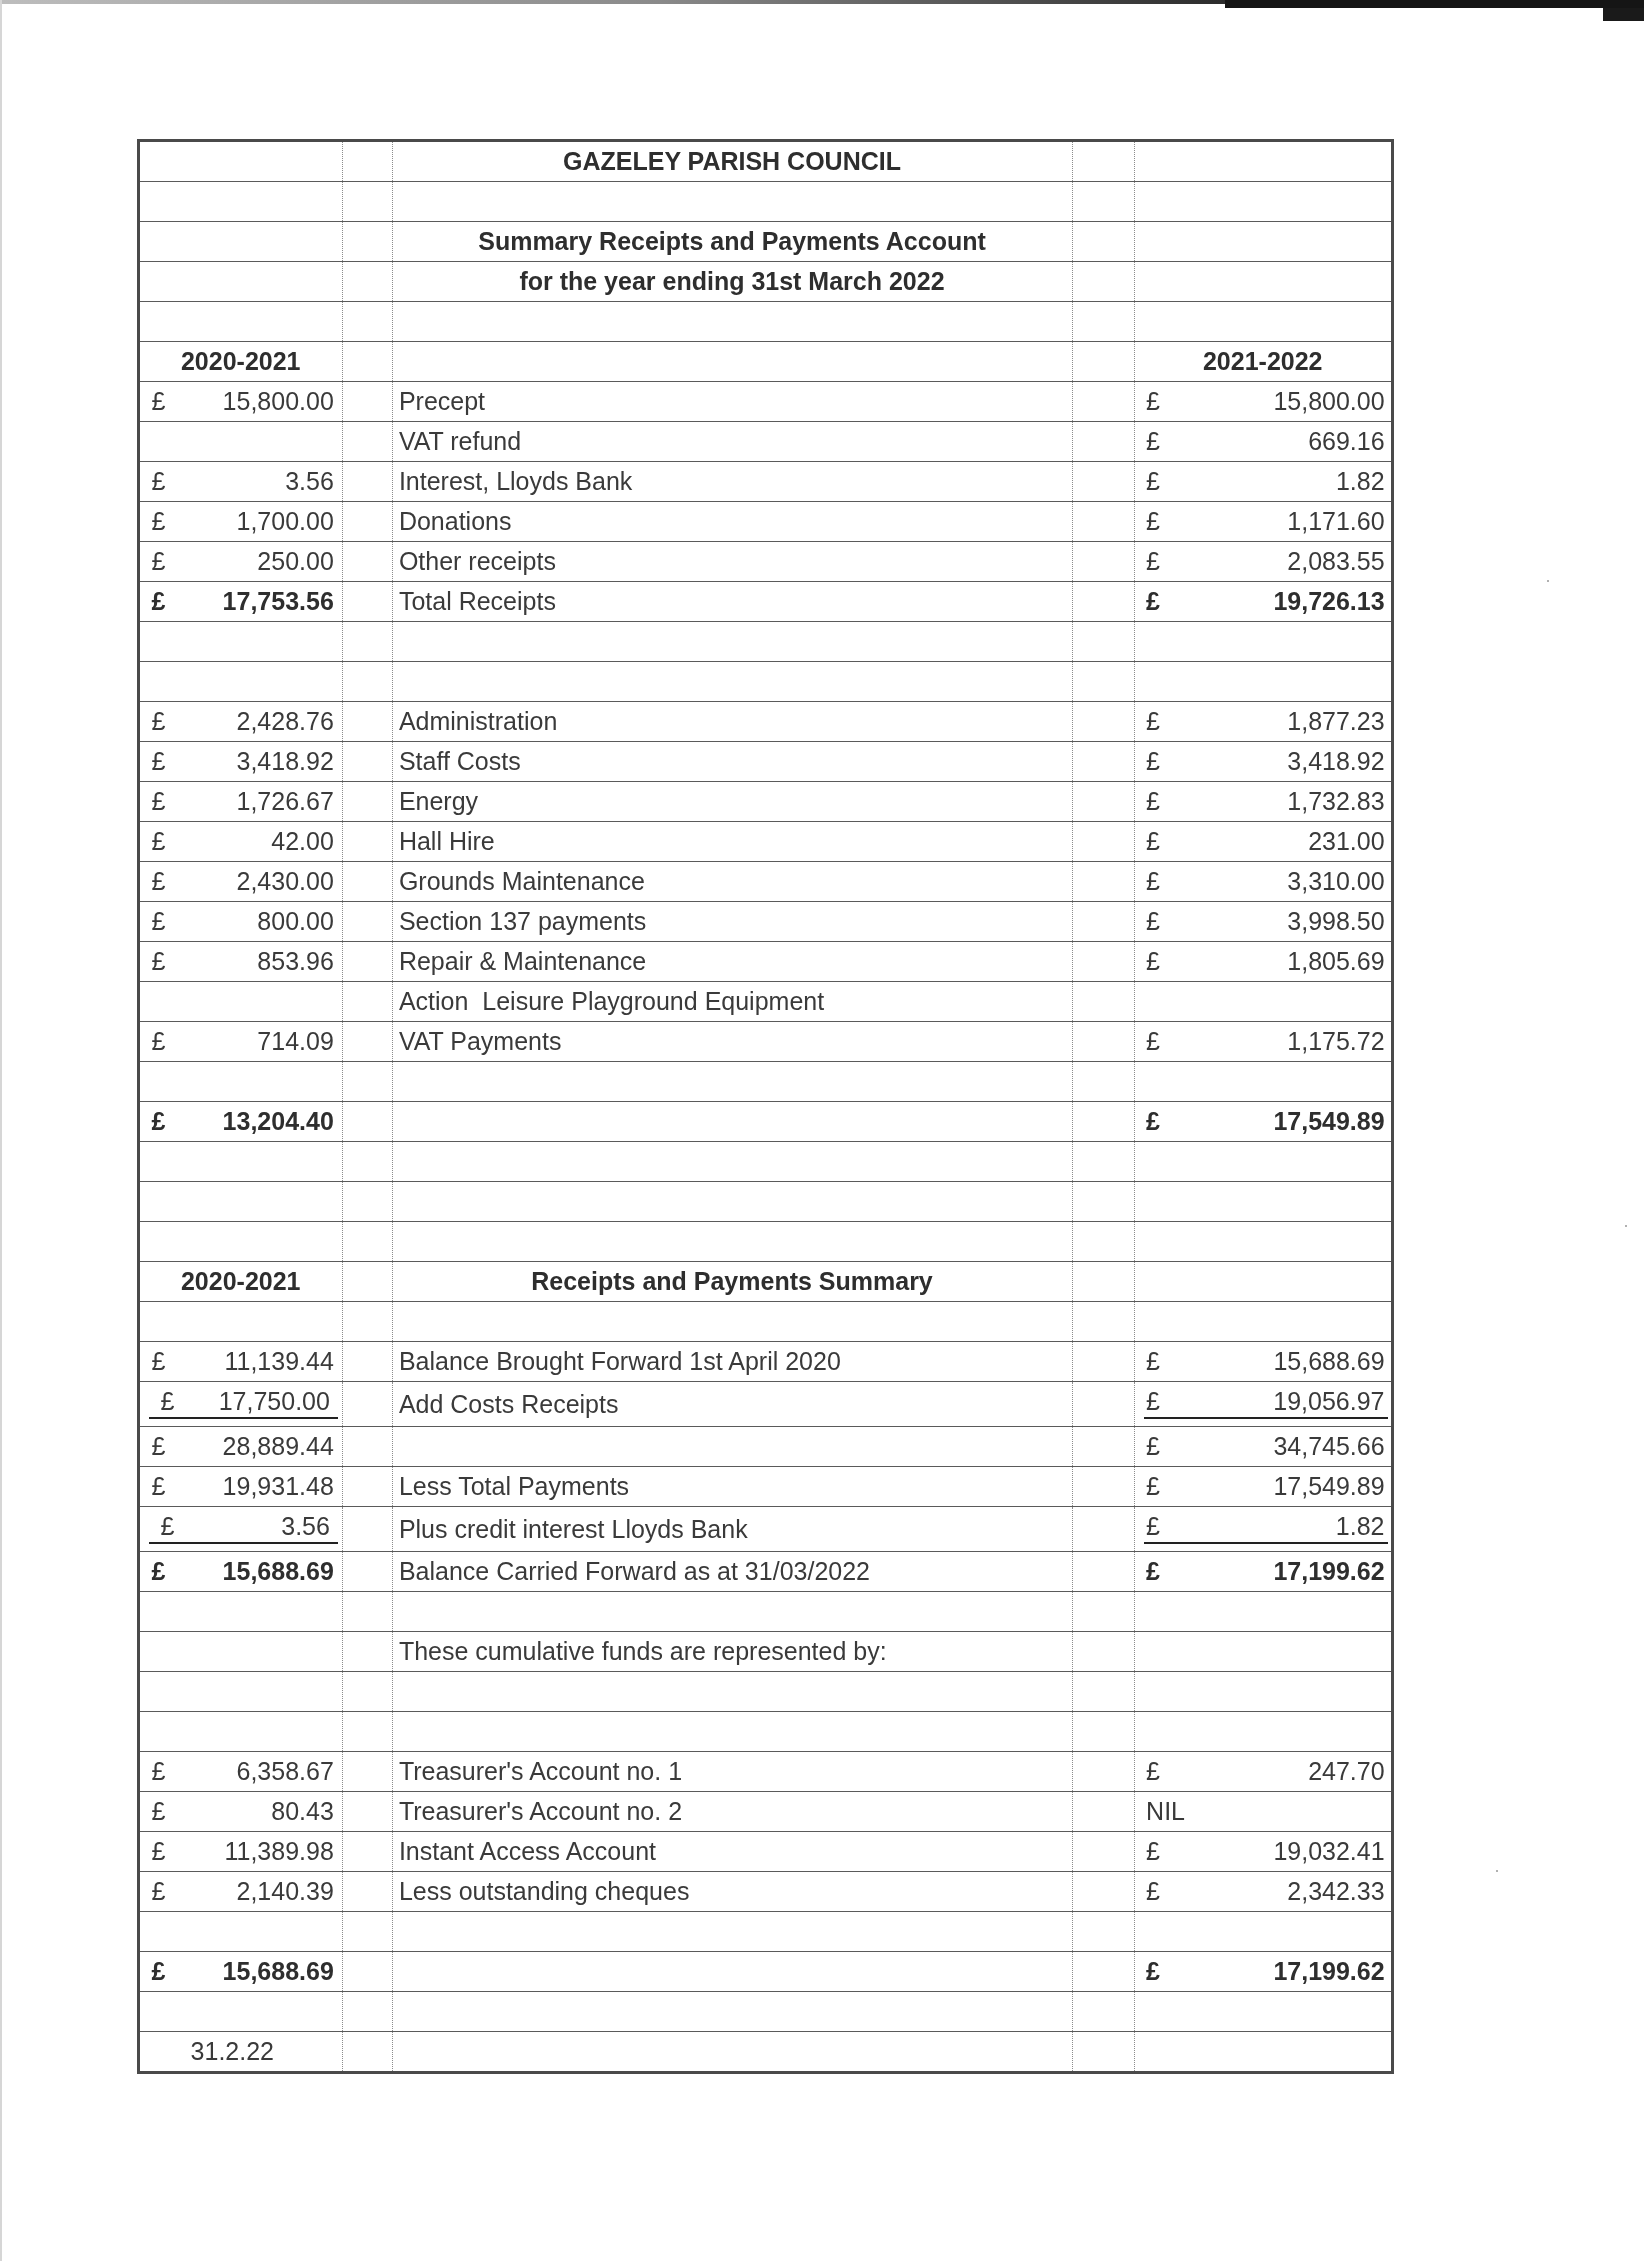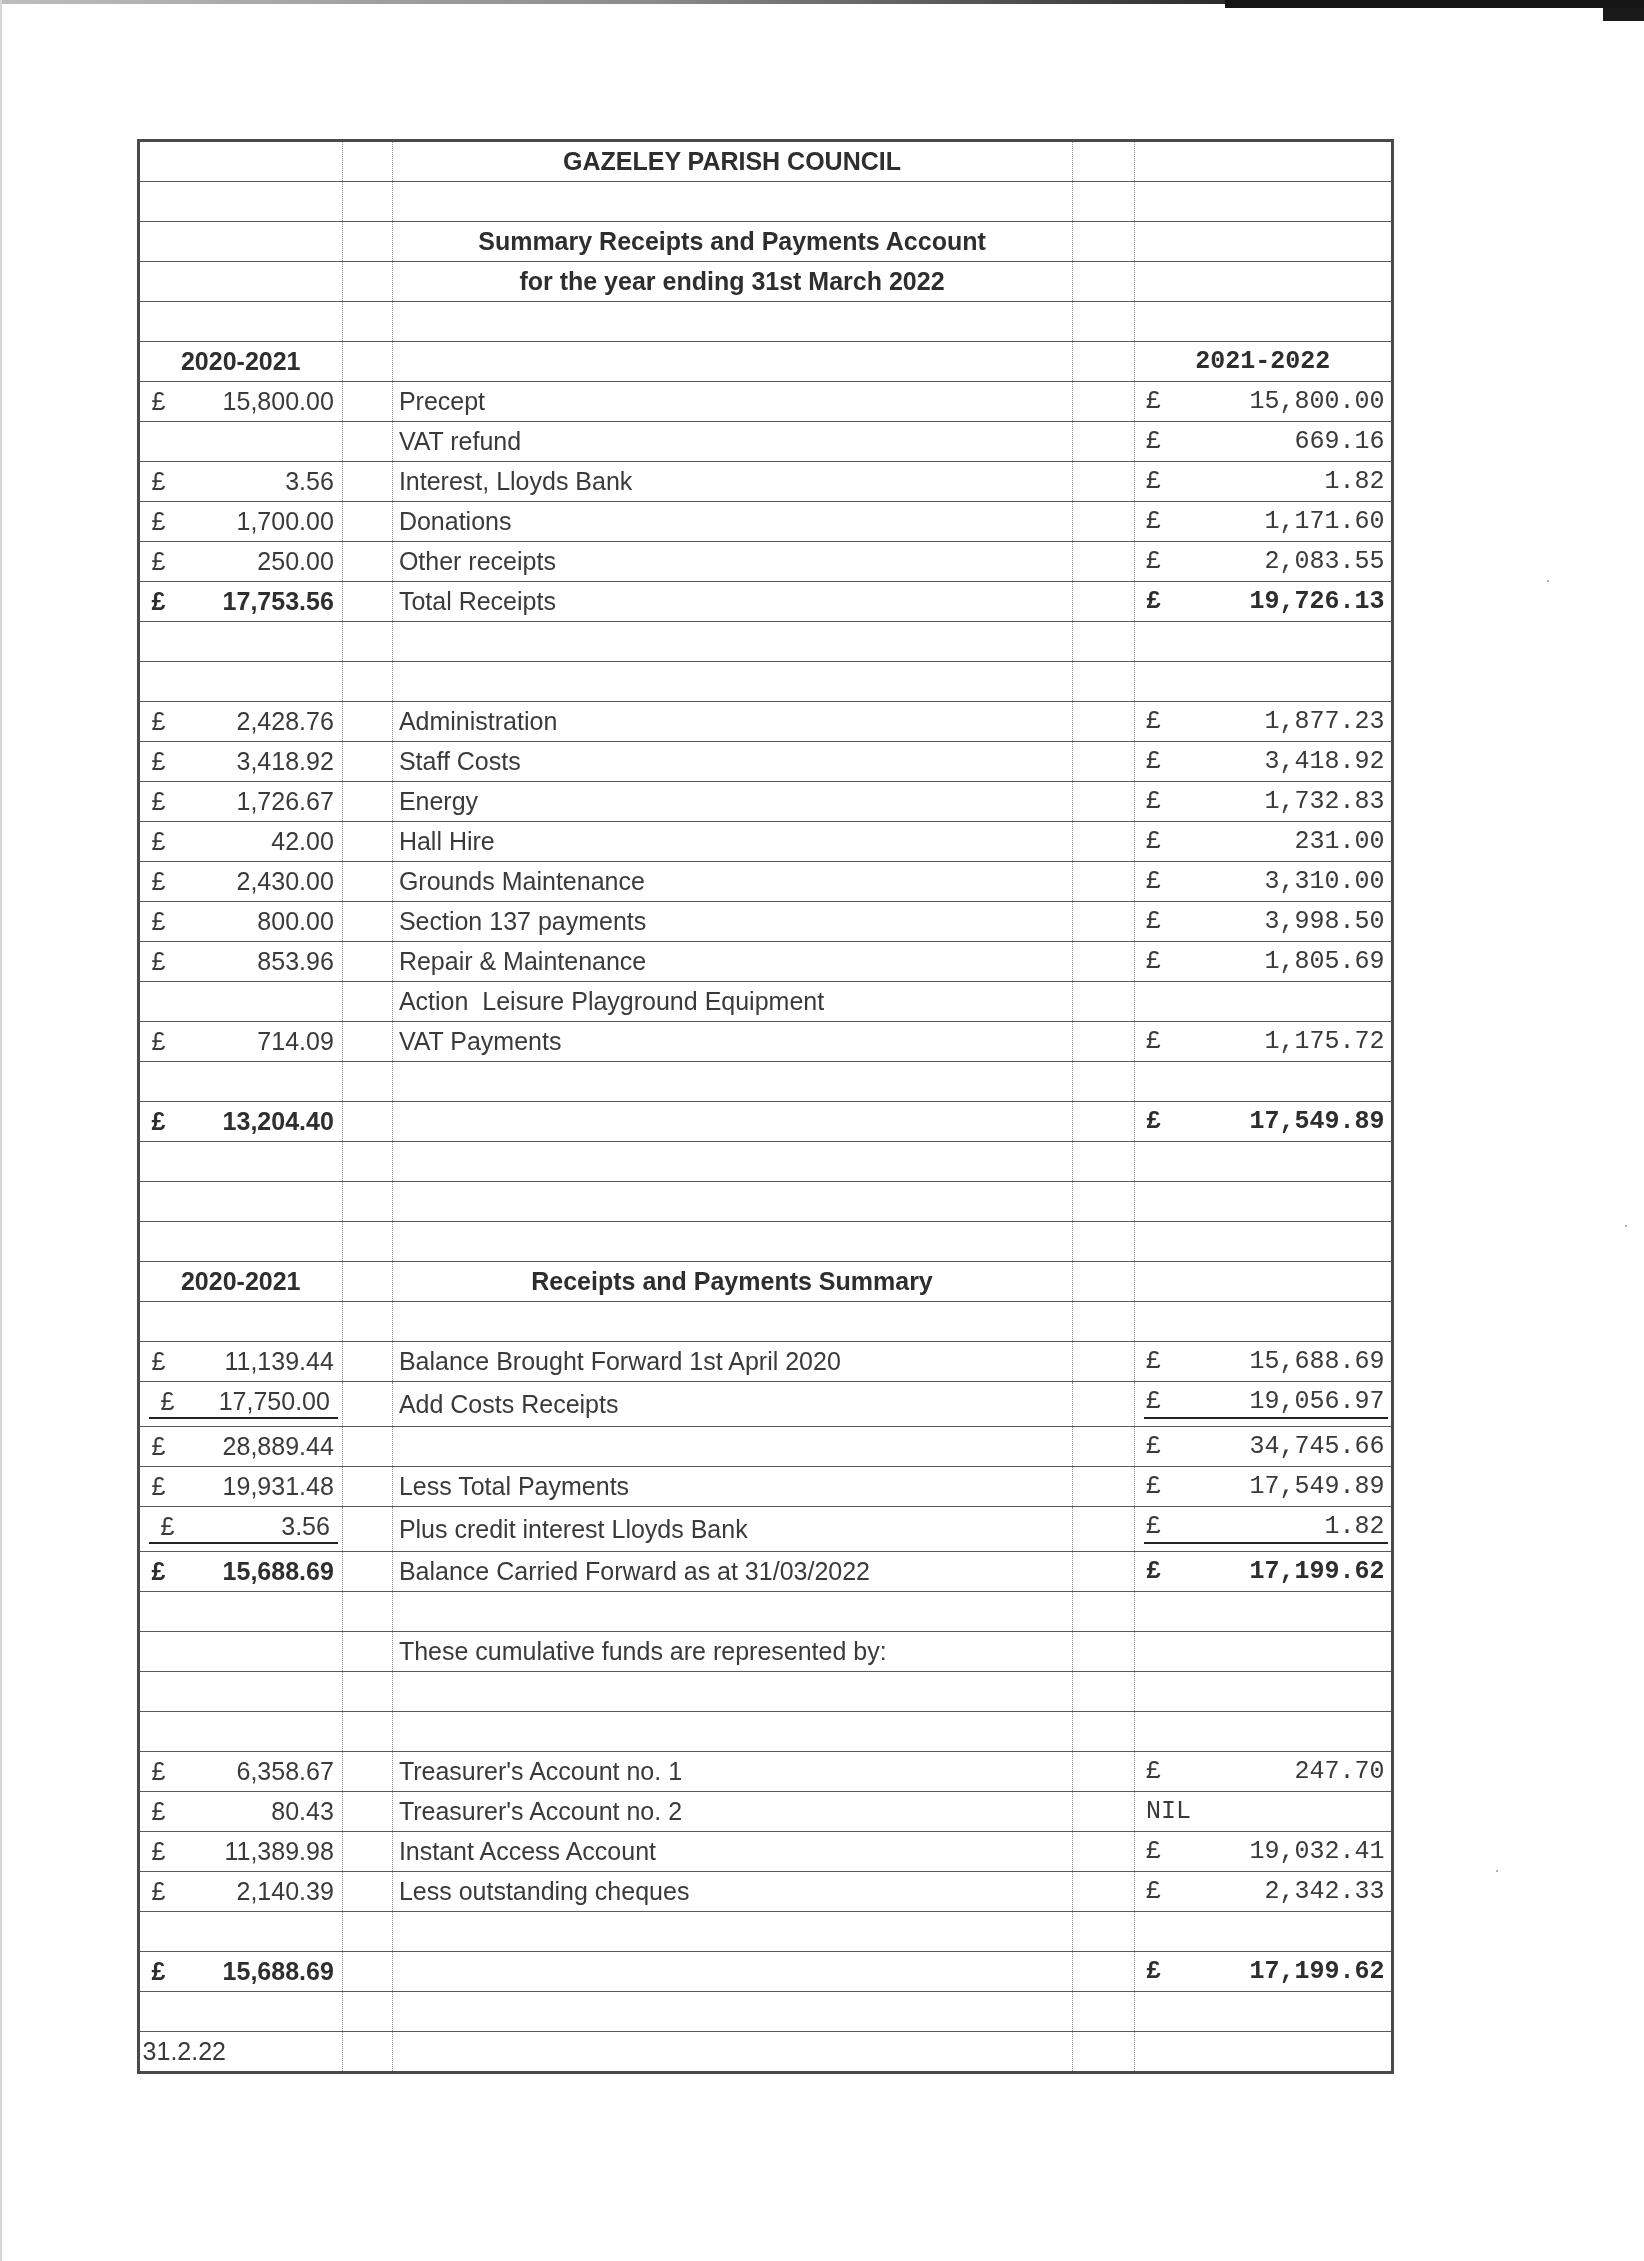--- a/index.html
+++ b/index.html
@@ -20,22 +20,22 @@
     border:3.2px solid #4a4a4a; box-sizing:border-box;
   }
   table { border-collapse:collapse; width:100%; table-layout:fixed; }
   col.c1 { width:202px; } col.c2 { width:50px; } col.c3 { width:680px; }
   col.c4 { width:62px; } col.c5 { width:auto; }
   td {
     height:39px; padding:0; border-bottom:1px solid #5a5a5a;
     border-right:0.6px dotted #8c8c8c; font-size:25px; line-height:1;
     vertical-align:middle; white-space:nowrap; overflow:hidden;
   }
-  td:last-child { border-right:none;font-family:Liberation Mono, monospace; }
-  tr:last-child td { border-bottom:none; }
+  td:last-child { border-right:none; }
+  tr:last-child td { border-bottom:none;padding-left:48px; }
   tr.tall td { height:44px; }
   .bold { font-weight:bold; color:#2e2e2e; }
   .center { text-align:center; }
   .desc { padding-left:6.4px; }
   .amt { display:flex; justify-content:space-between; align-items:center; padding:0 7.7px 0 11.6px; }
   .amt.r { padding:0 6.4px 0 11.6px; }
   .ul { border-bottom:2.6px solid #222; padding-bottom:3.9px; margin:0 3.9px 0 9px; }
   .ul.r { margin:0 2.6px 0 9px; padding:0 3.9px 3.9px 2.6px; }
   .cur { display:inline-block; }
   .plain { padding-left:5.2px; }

